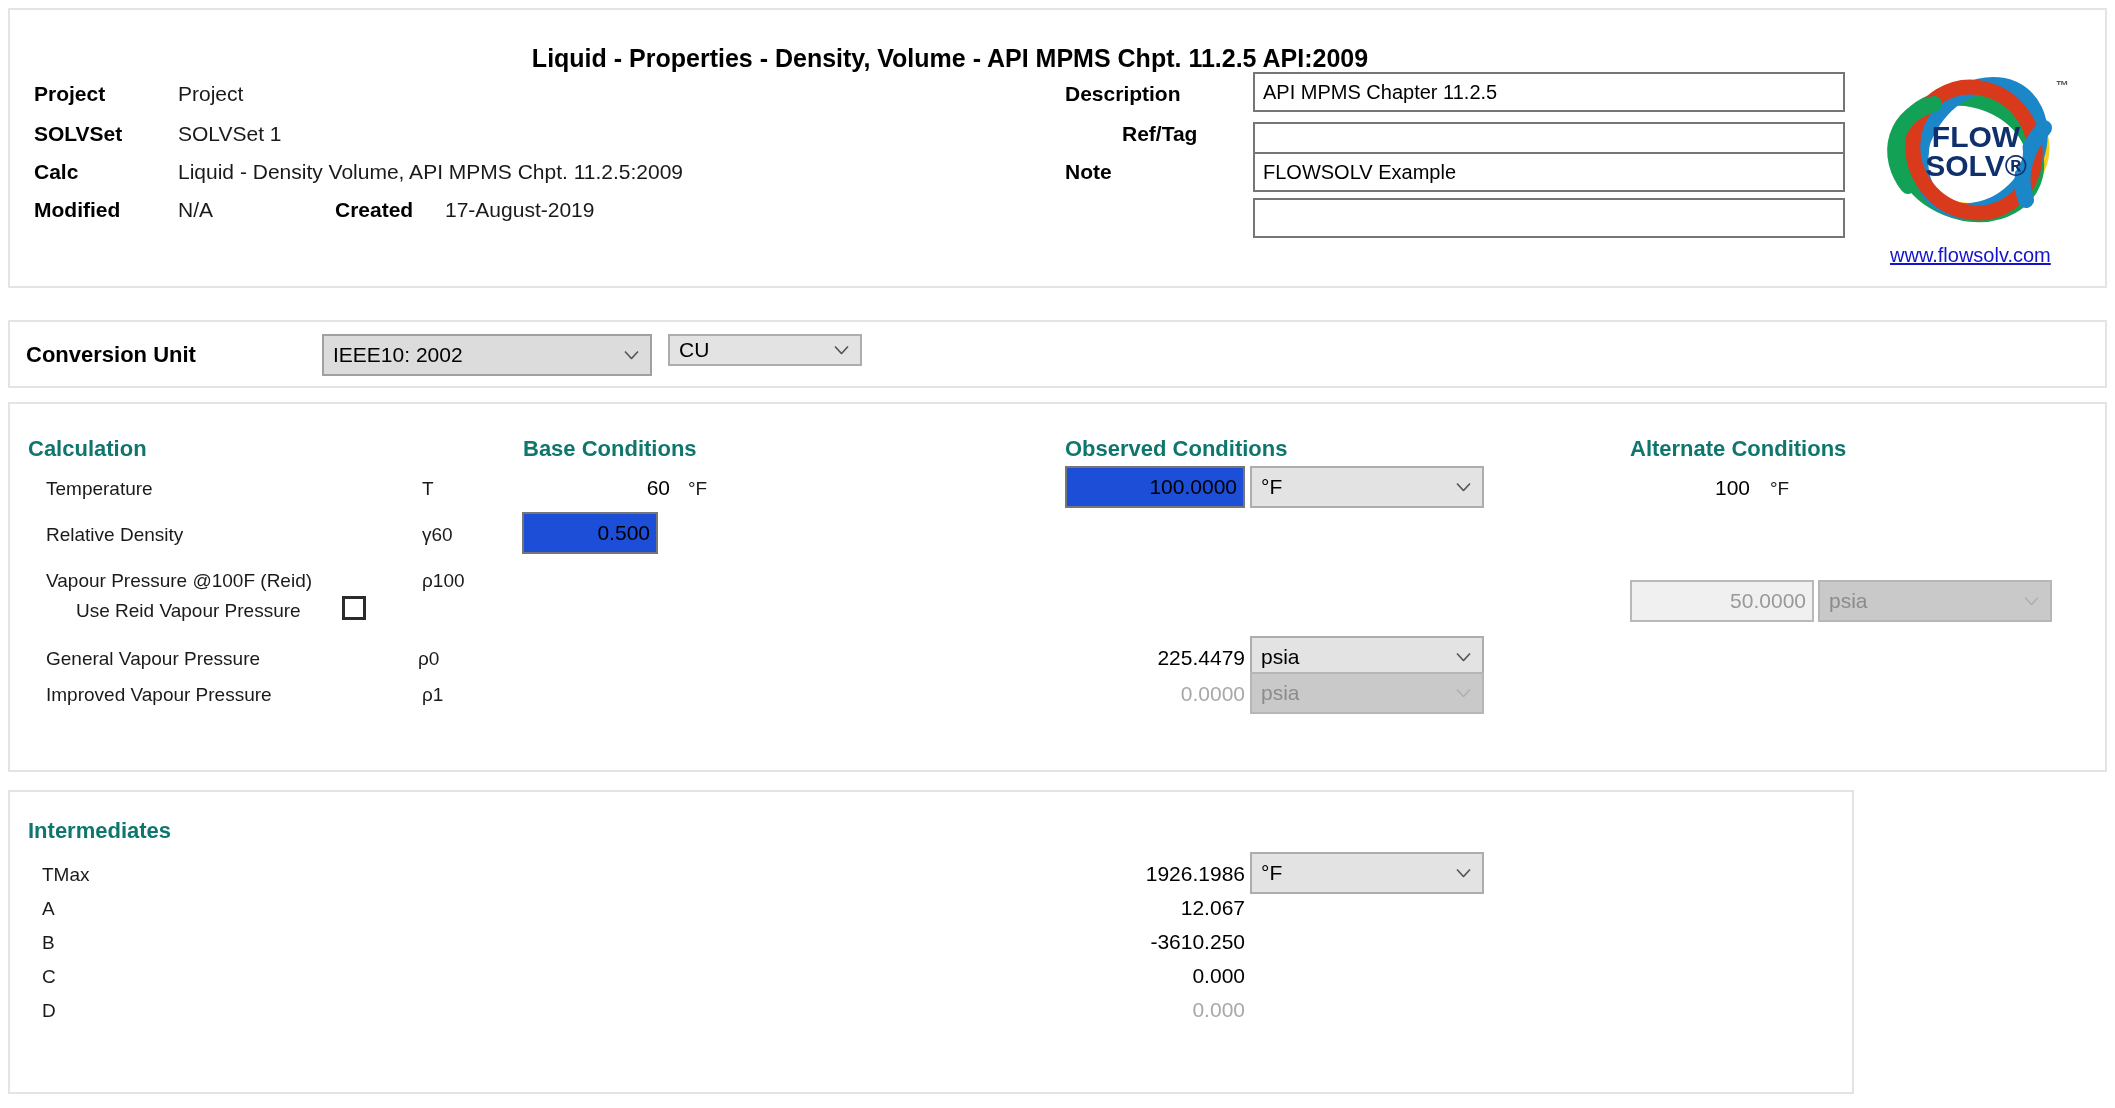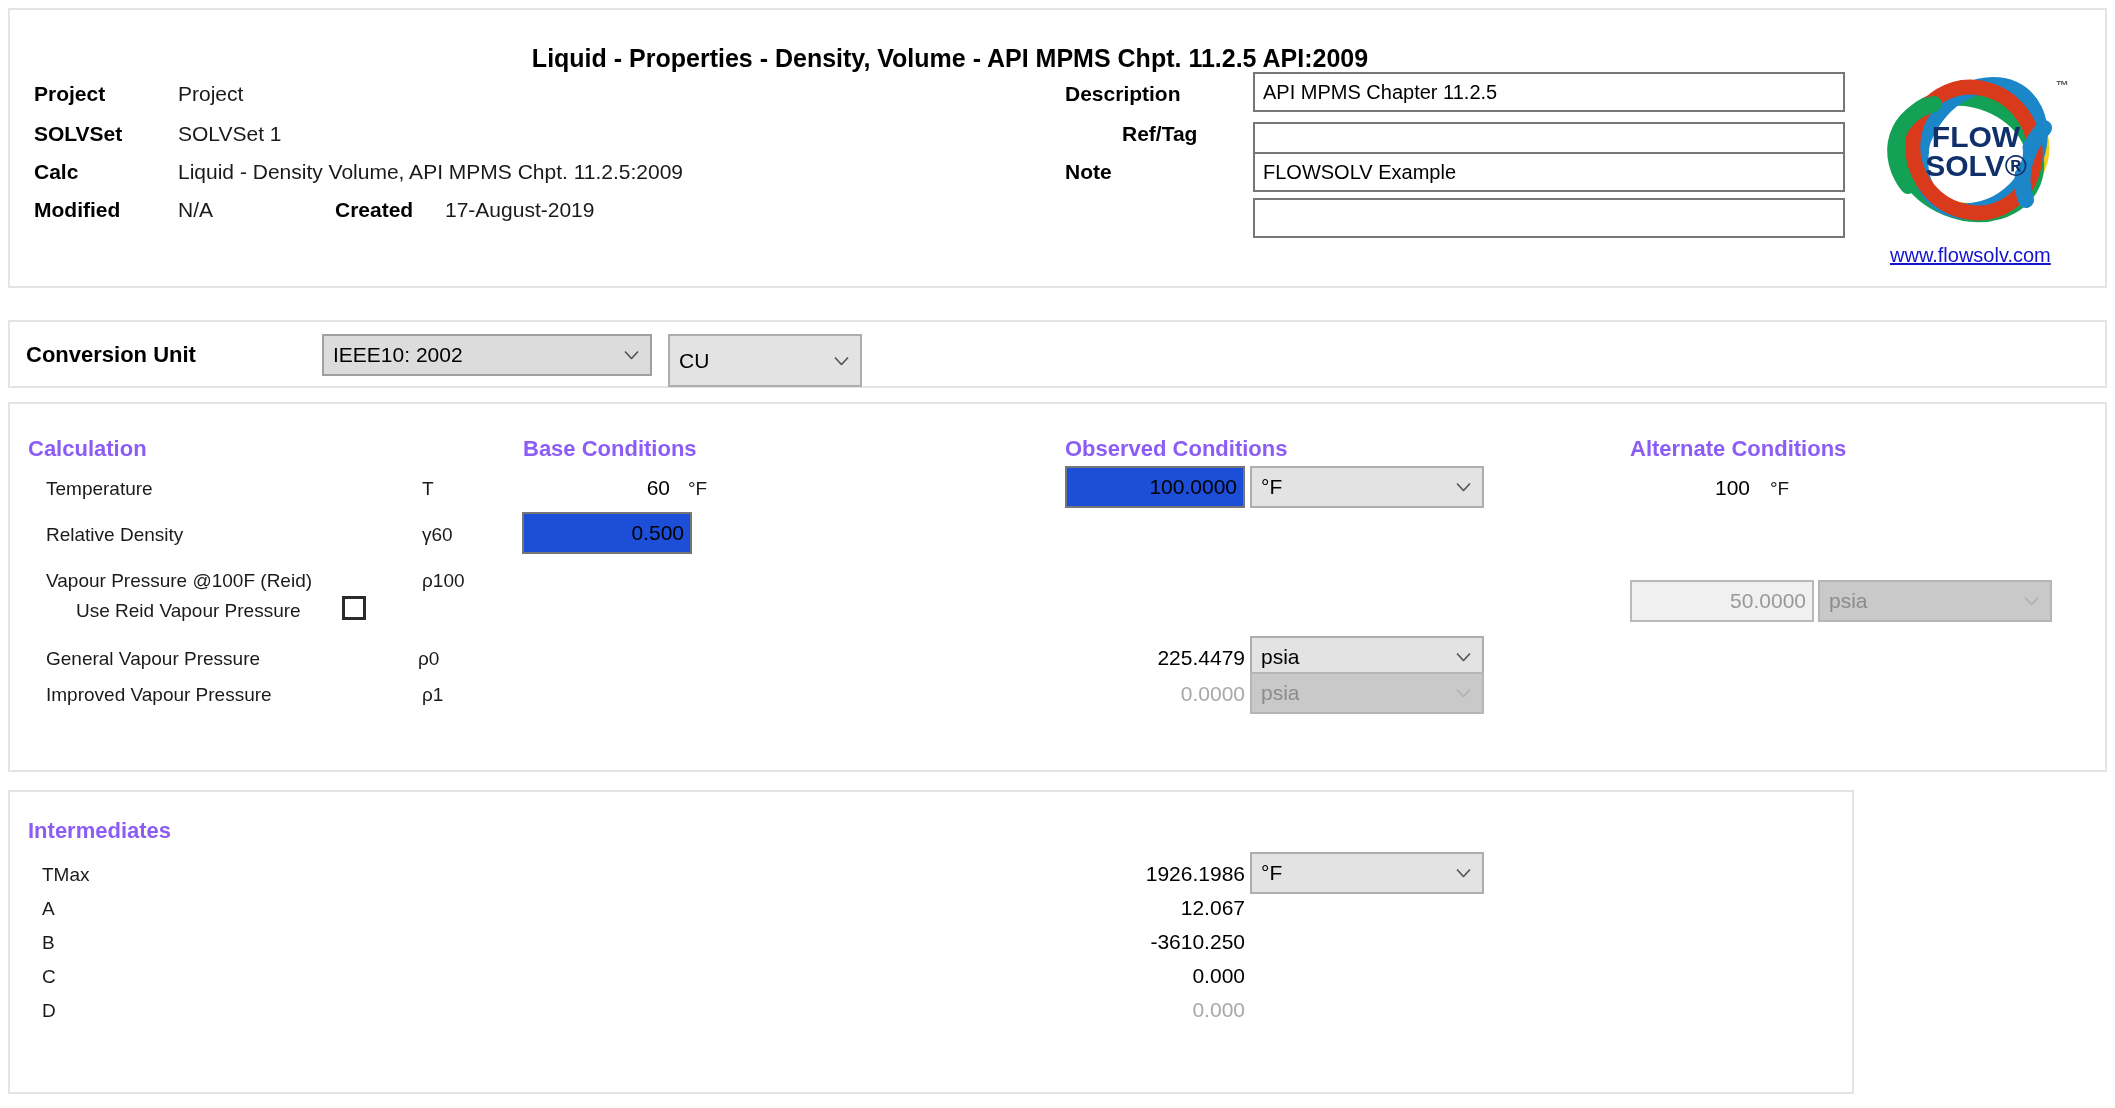--- a/index.html
+++ b/index.html
@@ -83,21 +83,21 @@
   .ui-select .caret {
     position: absolute; right: 11px; top: 50%;
     width: 15px; height: 9px;
     transform: translateY(-50%);
   }
   .caret svg { display:block; }
 
   
   #calc-panel { left: 8px; top: 402px; width: 2099px; height: 370px; }
   .section-title {
-    position: absolute; font-size: 22px; font-weight: bold; color: #8b5cf6;
+    position: absolute; font-size: 22px; font-weight: bold; color: #0f766e;
   }
   .row-label {
     position: absolute; font-size: 19px; color: #1a1a1a; white-space: nowrap;
   }
   .row-sym {
     position: absolute; font-size: 19px; color: #1a1a1a; white-space: nowrap;
   }
   .val-ro {
     position: absolute; font-size: 21px; color: #000;
     text-align: right; white-space: nowrap;
@@ -194,21 +194,21 @@
 
     <div class="ui-select dark" style="left:312px; top:12px; width:330px; height:42px;">
       <span>IEEE10: 2002</span>
       <span class="caret">
         <svg viewBox="0 0 15 9">
             <path d="M1 1 L7.5 8 L14 1" fill="none" stroke="#555" stroke-width="1.6"></path>
           </svg>
       </span>
     </div>
 
-    <div class="ui-select" style="left:658px; top:12px; width:194px; height:53px;">
+    <div class="ui-select" style="left:658px; top:12px; width:194px; height:32px;">
       <span>CU</span>
       <span class="caret">
         <svg viewBox="0 0 15 9">
             <path d="M1 1 L7.5 8 L14 1" fill="none" stroke="#555" stroke-width="1.6"></path>
           </svg>
       </span>
     </div>
   </div>
 
   <div class="panel" id="calc-panel">
@@ -231,21 +231,21 @@
             <path d="M1 1 L7.5 8 L14 1" fill="none" stroke="#555" stroke-width="1.6"></path>
           </svg>
       </span>
     </div>
 
     <div class="val-ro" style="left:1570px; top:72px; width:170px;">100</div>
     <div class="unit-plain" style="left:1760px; top:74px;">°F</div>
 
     <div class="row-label" style="left:36px;  top:120px;">Relative Density</div>
     <div class="row-sym" style="left:412px; top:120px;">γ60</div>
-    <input class="num-input" style="left: 512px; top: 108px; width: 170px; height: 42px; padding-left: 26px;" value="0.500">
+    <input class="num-input" style="left: 512px; top: 108px; width: 136px; height: 42px; padding-left: 26px;" value="0.500">
 
     <div class="row-label" style="left:36px;  top:166px;">Vapour Pressure @100F (Reid)</div>
     <div class="row-sym" style="left:412px; top:166px;">ρ100</div>
 
     <input class="num-input disabled" style="left: 1620px; top: 176px; width: 184px; height: 42px;" value="50.0000">
     <div class="ui-select disabled" style="left:1808px; top:176px; width:234px; height:42px;">
       <span>psia</span>
       <span class="caret">
         <svg viewBox="0 0 15 9">
             <path d="M1 1 L7.5 8 L14 1" fill="none" stroke="#b0b0b0" stroke-width="1.6"></path>

